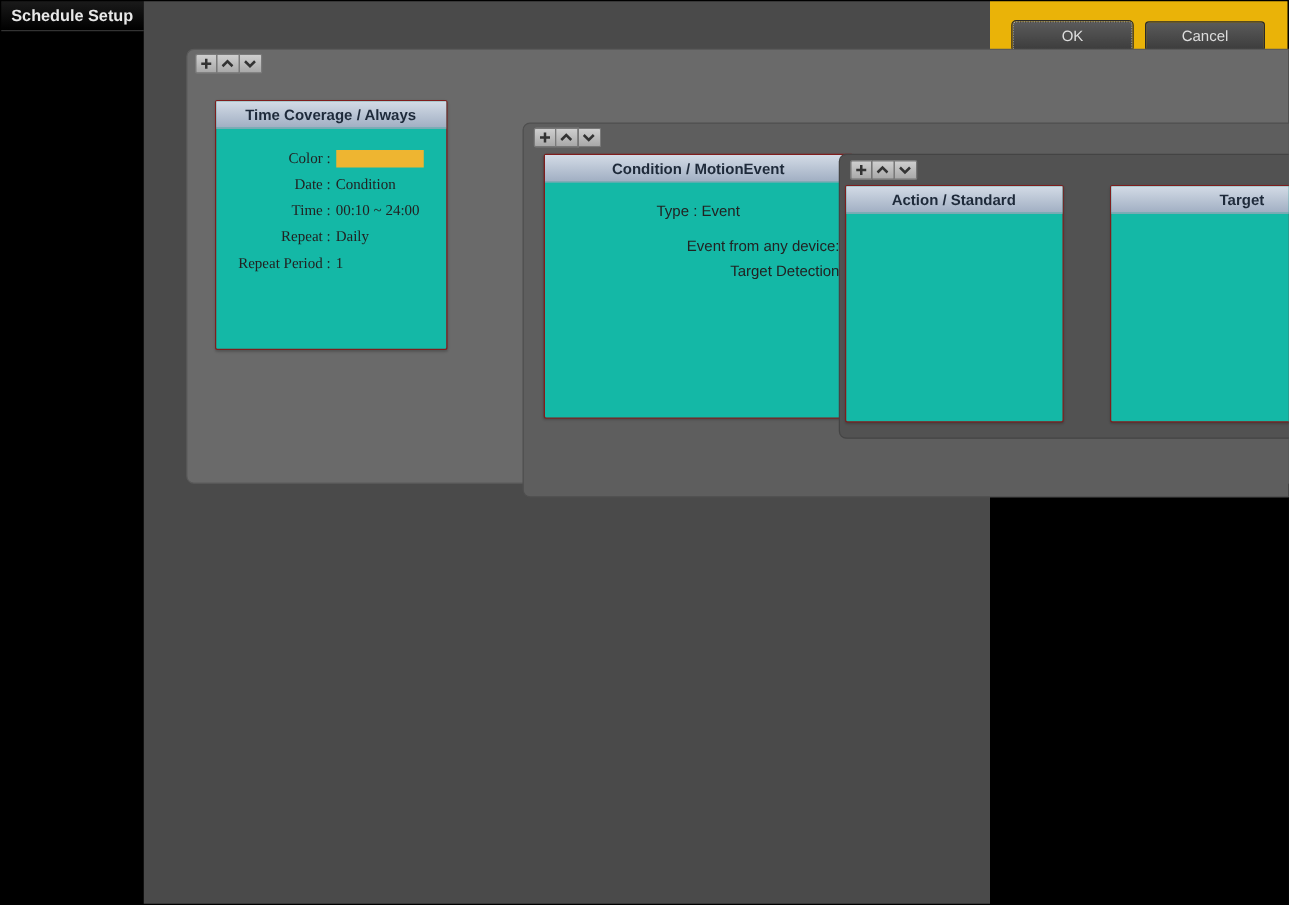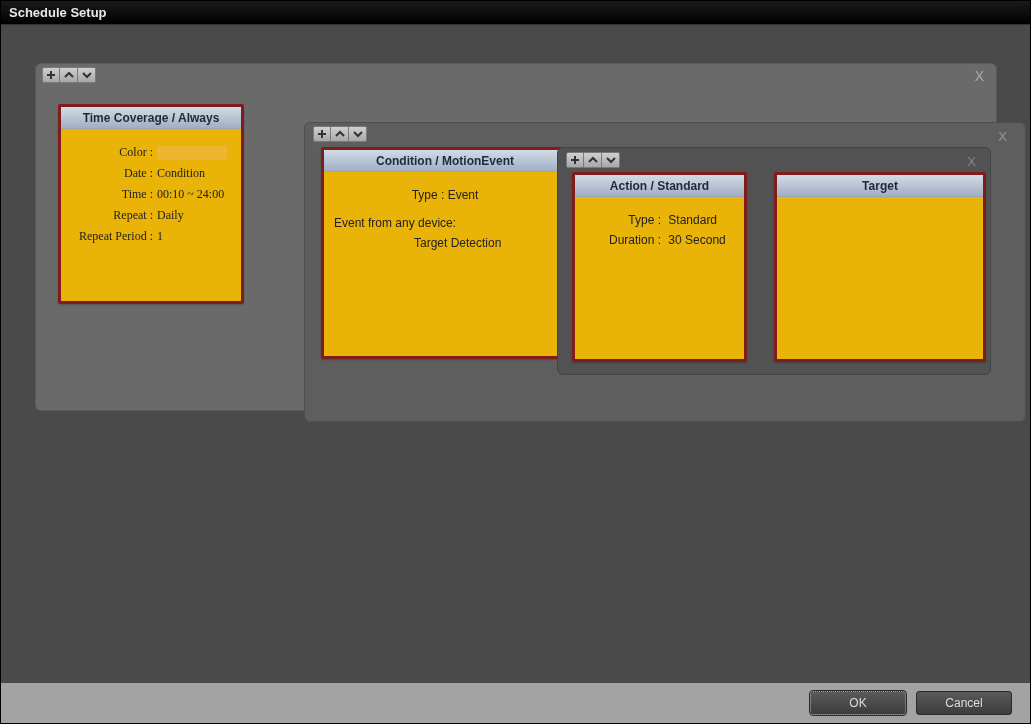--- a/index.html
+++ b/index.html
@@ -2,21 +2,21 @@
 <html><head>
 <meta charset="utf-8">
 <style>
 * { box-sizing: border-box; margin: 0; padding: 0; }
 html, body { width: 1031px; height: 724px; overflow: hidden; font-family: Arial, sans-serif; font-size: 12px; }
 body { background: #000; }
 
 .window {
   width: 1031px; height: 724px;
   background: #000; border: 1px solid #000;
-  display: flex; flex-direction: column;
+  display: flex; flex-direction: row;
 }
 .titlebar {
   height: 24px; padding: 4px 8px;
   background: linear-gradient(#1a1a1a,#000);
   color: #e8e8e8; font-weight: bold; font-size: 13px;
   border-bottom: 1px solid #333;
 }
 .content {
   flex: 1; background: #4a4a4a;
   position: relative; padding: 0;
@@ -56,57 +56,57 @@
   border: 1px solid #7a7a7a; border-left: none;
   display:flex; align-items:center; justify-content:center;
   cursor: pointer; color:#333;
 }
 .tabbtn:first-child { border-left: 1px solid #7a7a7a; border-top-left-radius: 2px; border-bottom-left-radius: 2px; }
 .tabbtn:last-child { border-top-right-radius: 2px; border-bottom-right-radius: 2px; }
 .tabbtn svg { display:block; }
 
 
 .card {
-  position: absolute; background: #eab308;
-  border: 3px solid #7f1d1d; border-radius: 2px;
+  position: absolute; background: #14b8a6;
+  border: 1px solid #7f1d1d; border-radius: 2px;
   box-shadow: 0 1px 2px rgba(0,0,0,.2);
 }
 .card-head {
   height: 22px; text-align: center; line-height: 22px;
   background: linear-gradient(#d3dbe6,#a1afc3);
   color: #1e2a3a; font-weight: bold; font-size: 12px;
   border-bottom: 1px solid #99a6b8;
 }
 .card-body { padding: 10px 10px; color:#222; font-size:12px; }
 
 
 .c-time { left: 22px; top: 40px; width: 186px; height: 200px; }
 .c-time .kv { display:flex; margin: 6px 0; font-family: Liberation Serif, serif; }
 .c-time .kv .k { width: 86px; text-align: right; padding-right: 4px; }
 .c-time .kv .v { flex:1; text-align:left; }
 .color-swatch { display:inline-block; width: 70px; height: 14px; background: #eeb531; vertical-align: middle; }
 
 
 .c-cond { left: 16px; top: 24px; width: 248px; height: 212px; }
-.c-cond .row { margin: 6px 0; }
+.c-cond .row { margin: 6px 0; text-align: right; }
 .c-cond .center { text-align:center; }
 .c-cond .indent { padding-left: 80px; }
 
 
-.c-action { left: 14px; top: 24px; width: 175px; height: 190px; }
+.c-action { left: 4px; top: 24px; width: 175px; height: 190px; }
 .c-action .row { margin: 6px 0; text-align:left; padding-left: 18px; }
 .c-action .row .k { display:inline-block; width: 62px; text-align:right; padding-right:4px; }
 
 .c-target { left: 216px; top: 24px; width: 212px; height: 190px; }
 .c-target .txt { padding: 2px 6px; }
 
 
 .footer {
-  height: 40px; background: #a3a3a3;
-  display:flex; justify-content:flex-end; align-items:center;
+  height: 40px; background: #eab308;
+  display:flex; justify-content:flex-end; align-items:flex-end;
   gap: 10px; padding: 0 18px;
 }
 .btn {
   width: 96px; height: 24px;
   background: linear-gradient(#5a5a5a,#3c3c3c);
   border: 1px solid #2a2a2a; border-radius: 3px;
   color: #ddd; font-size: 12px; cursor: pointer;
 }
 .btn.primary { border: 1px dotted #aaa; outline:1px solid #2a2a2a; }
 
@@ -209,24 +209,20 @@
             <div class="tabbtn">
                 <svg width="10" height="10">
                   <path d="M1 3l4 4 4-4" fill="none" stroke="#333" stroke-width="2"></path>
                 </svg>
               </div>
           </div>
           <div class="close-x">X</div>
 
           <div class="card c-action">
             <div class="card-head">Action / Standard</div>
-            <div class="card-body">
-              <div class="row"><span class="k">Type :</span> <span>Standard</span></div>
-              <div class="row"><span class="k">Duration :</span> <span>30 Second</span></div>
-            </div>
           </div>
 
           <div class="card c-target">
             <div class="card-head">Target</div>
           </div>
         </div>
       </div>
     </div>
 
   </div>

